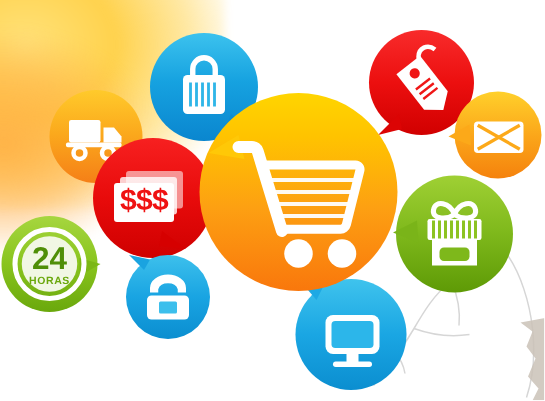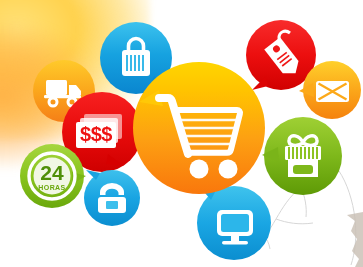--- a/index.html
+++ b/index.html
@@ -142,21 +142,21 @@
       <path d="M46 62 L62 74 L44 72 Z" fill="#d60000"></path>
       <rect x="22" y="22" width="38" height="25" rx="2" fill="#ffffff" opacity="0.55"></rect>
       <rect x="18" y="26" width="38" height="25" rx="2" fill="#ffffff" opacity="0.8"></rect>
       <rect x="14" y="30" width="40" height="26" rx="2" fill="#ffffff"></rect>
     </svg>
     <div class="badge-text" style="transform: translate(-6px, 2px);">
       <span class="money-text" style="color:#ef1212; font-size:20px;">$$$</span>
     </div>
   </div>
 
-  <div class="bubble" style="left:20px; top:144px; width:64px; height:64px;
+  <div class="bubble" style="left:1px; top:144px; width:64px; height:64px;
               background: linear-gradient(180deg,#a6d63f 0%, #89c41e 50%, #6aa80c 100%);">
     <svg viewBox="0 0 64 64">
       <path d="M52 28 L66 32 L52 40 Z" fill="#7bb714"></path>
       <circle cx="32" cy="32" r="23" fill="none" stroke="#ffffff" stroke-width="3.4"></circle>
       <circle cx="32" cy="32" r="18.5" fill="#f1f7e4"></circle>
     </svg>
     <div class="badge-text">
       <span class="h24-num" style="color:#4f8f07; font-size:21px;">24</span>
       <span class="h24-word" style="color:#6aa80c; font-size:7px; margin-top:1px;">HORAS</span>
     </div>

